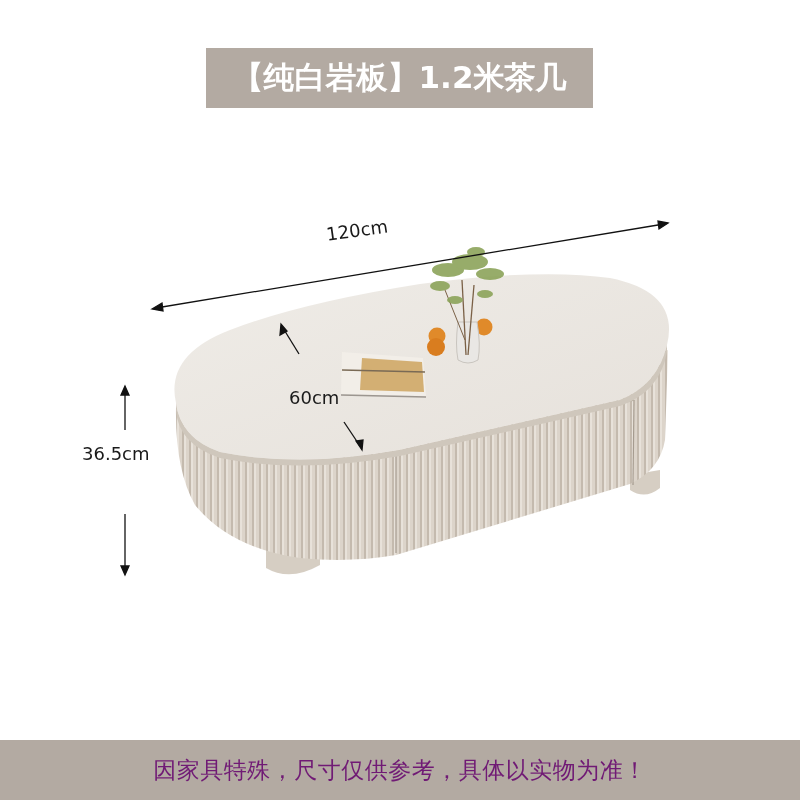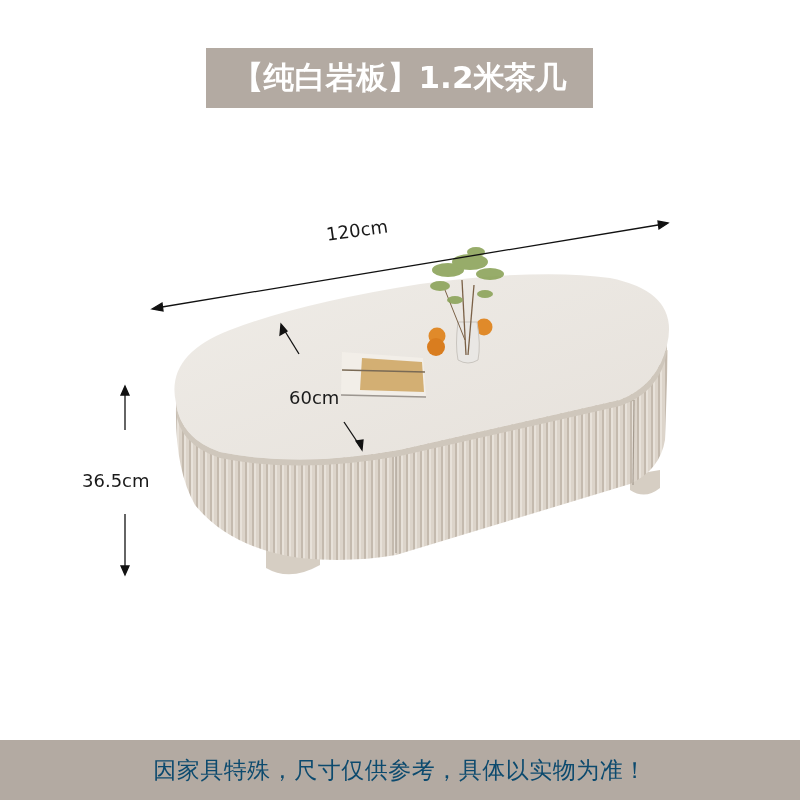--- a/index.html
+++ b/index.html
@@ -14,31 +14,31 @@
   .title-text {
     color: #ffffff; font-size: 31px; font-weight: bold; letter-spacing: 0px; white-space: nowrap;
     font-family: "DejaVu Sans", sans-serif;
     text-align: center;
   }
   .footer-banner {
     position: absolute; left: 0; top: 740px; width: 800px; height: 60px;
     background: #b3aaa2; display: flex; align-items: center; justify-content: center;
   }
   .footer-text {
-    color: #0c4a6e; font-size: 23px; letter-spacing: 0.5px; white-space: nowrap;
+    color: #701a75; font-size: 23px; letter-spacing: 0.5px; white-space: nowrap;
     font-family: "DejaVu Sans", sans-serif;
   }
   .illustration { position: absolute; left: 0; top: 0; width: 800px; height: 800px; }
   .dim-label {
     position: absolute; color: #1a1a1a; font-size: 18px; white-space: nowrap;
     font-family: "DejaVu Sans", sans-serif;
   }
   .dim-width { left: 325px; top: 224px; transform: rotate(-8deg); transform-origin: left top; }
   .dim-depth { left: 289px; top: 374px; margin-top: 13px; }
-  .dim-height { left: 82px; top: 470px; text-align: right; }
+  .dim-height { left: 82px; top: 443px; text-align: right; }
 </style>
 </head>
 <body>
 
 <div class="title-banner">
   <span class="title-text">【纯白岩板】1.2米茶几</span>
 </div>
 
 <svg class="illustration" viewBox="0 0 800 800">
   <defs>

